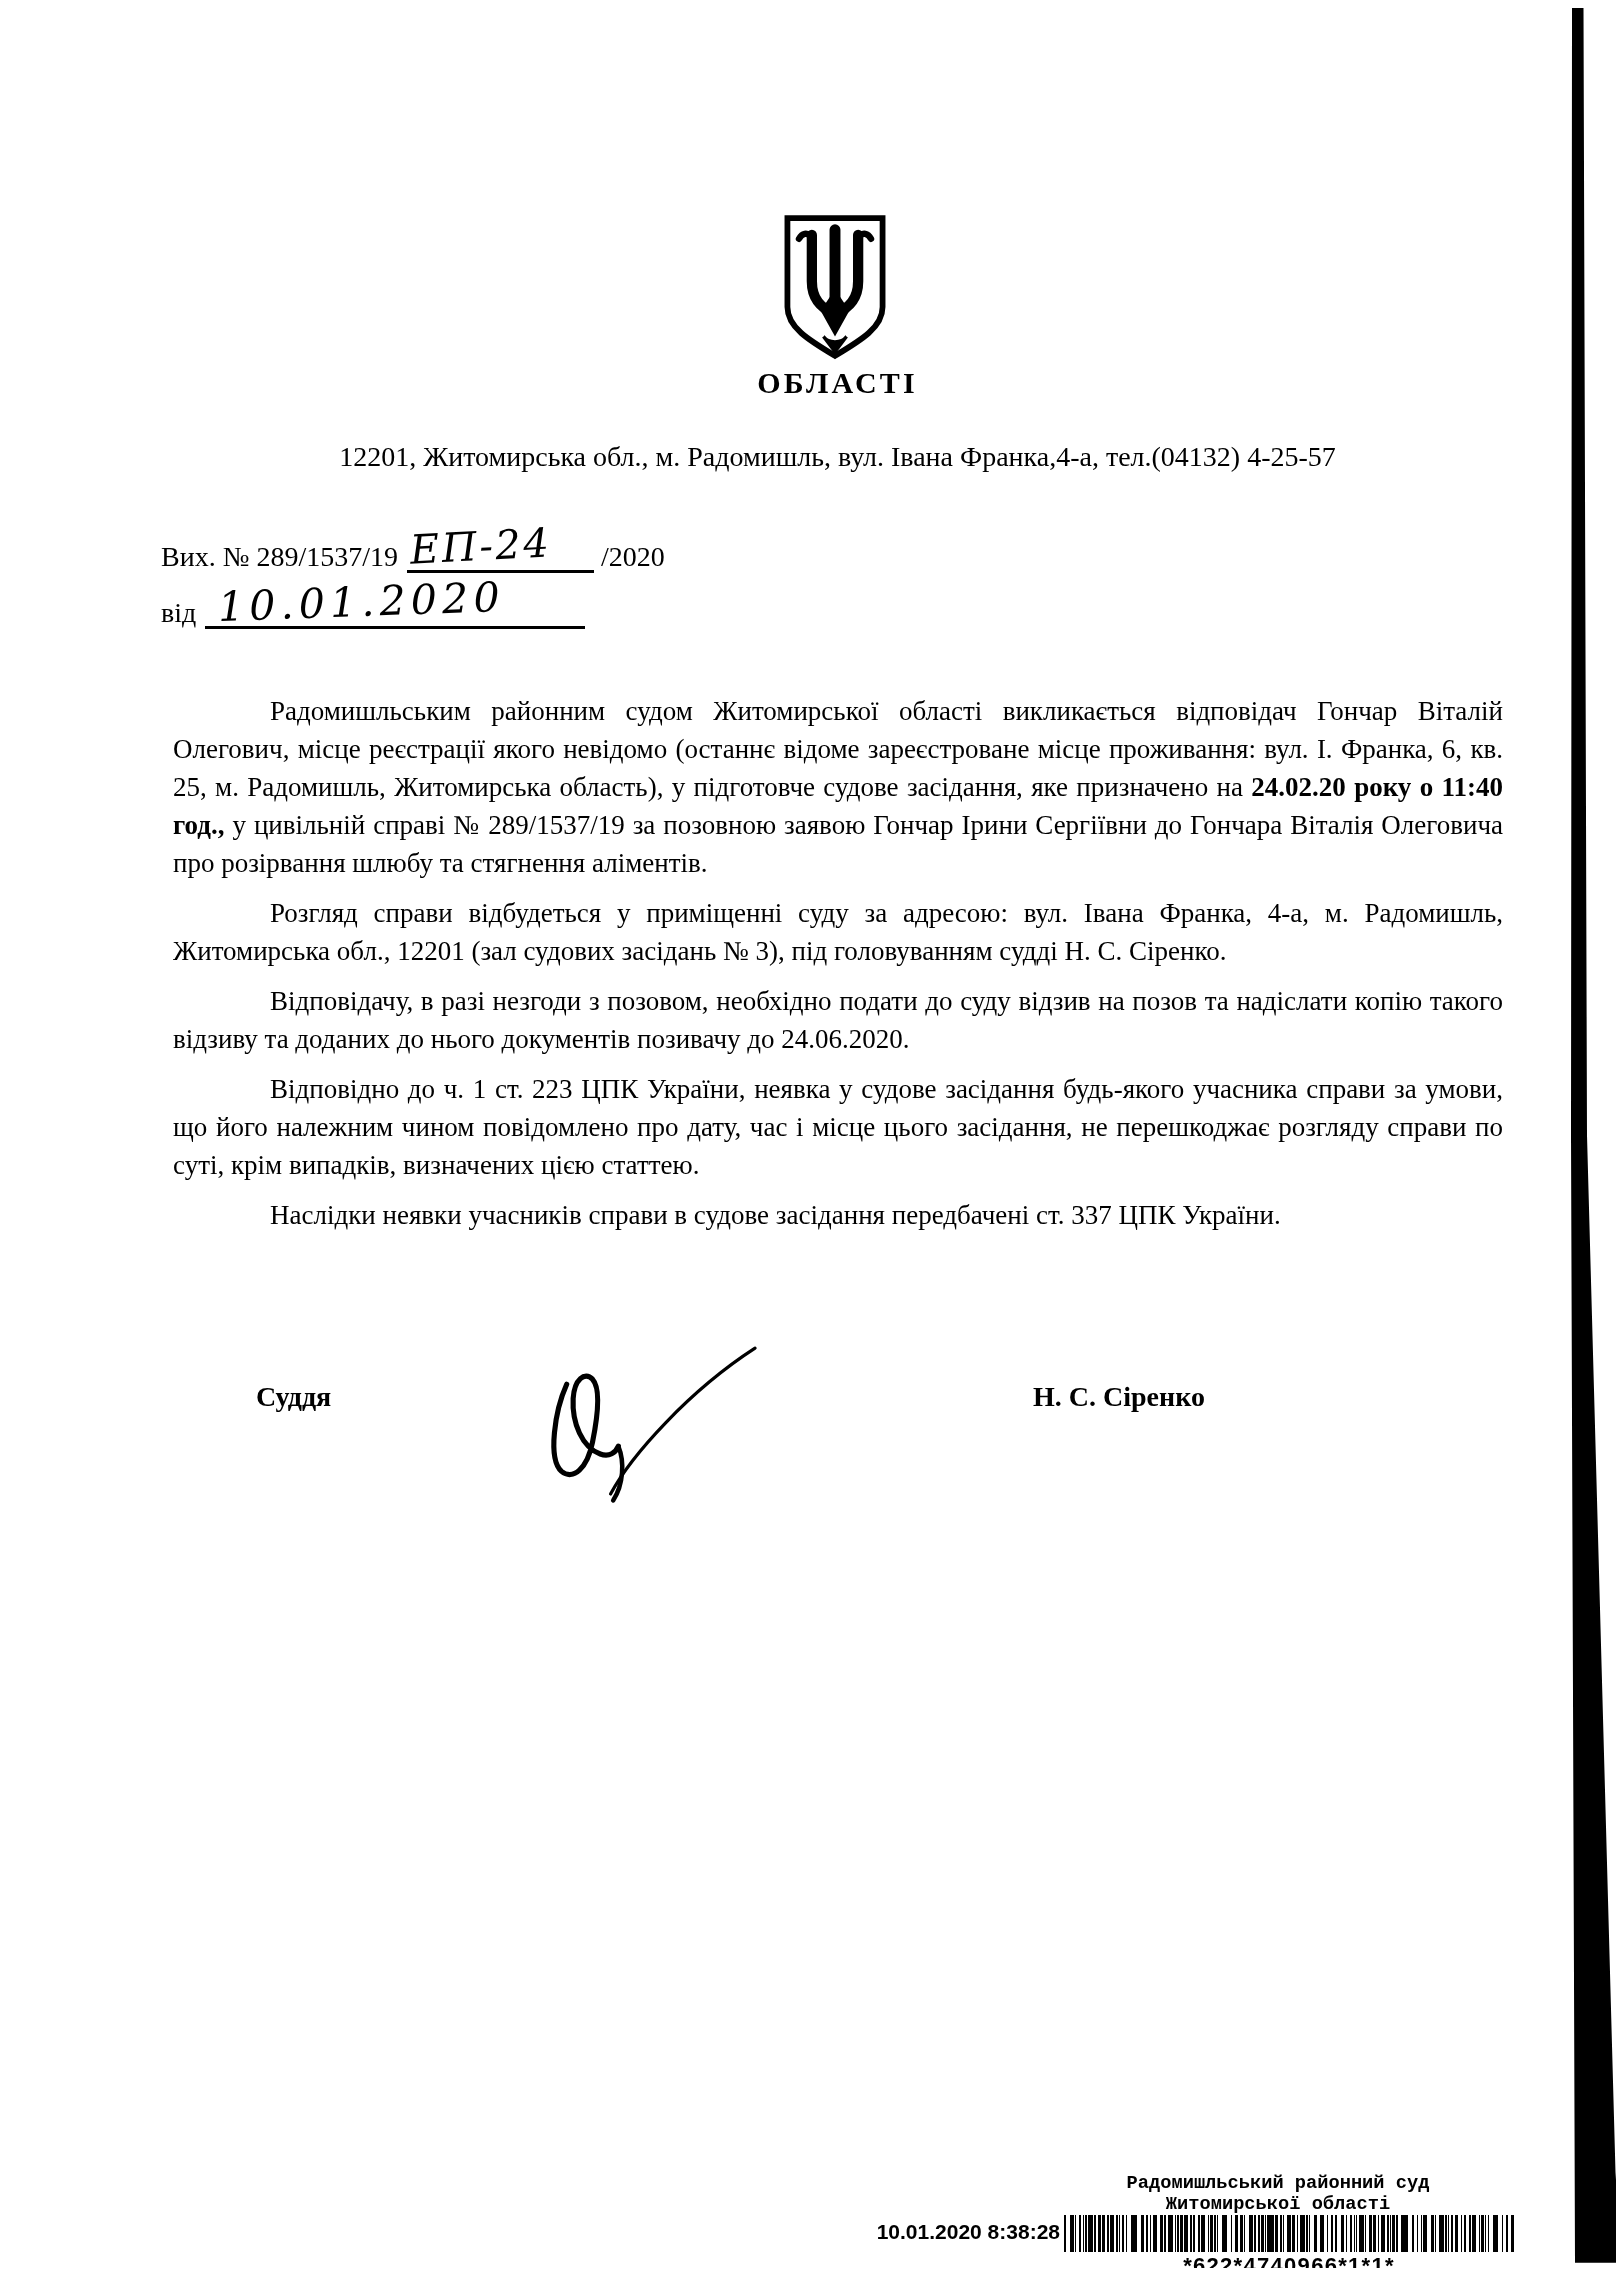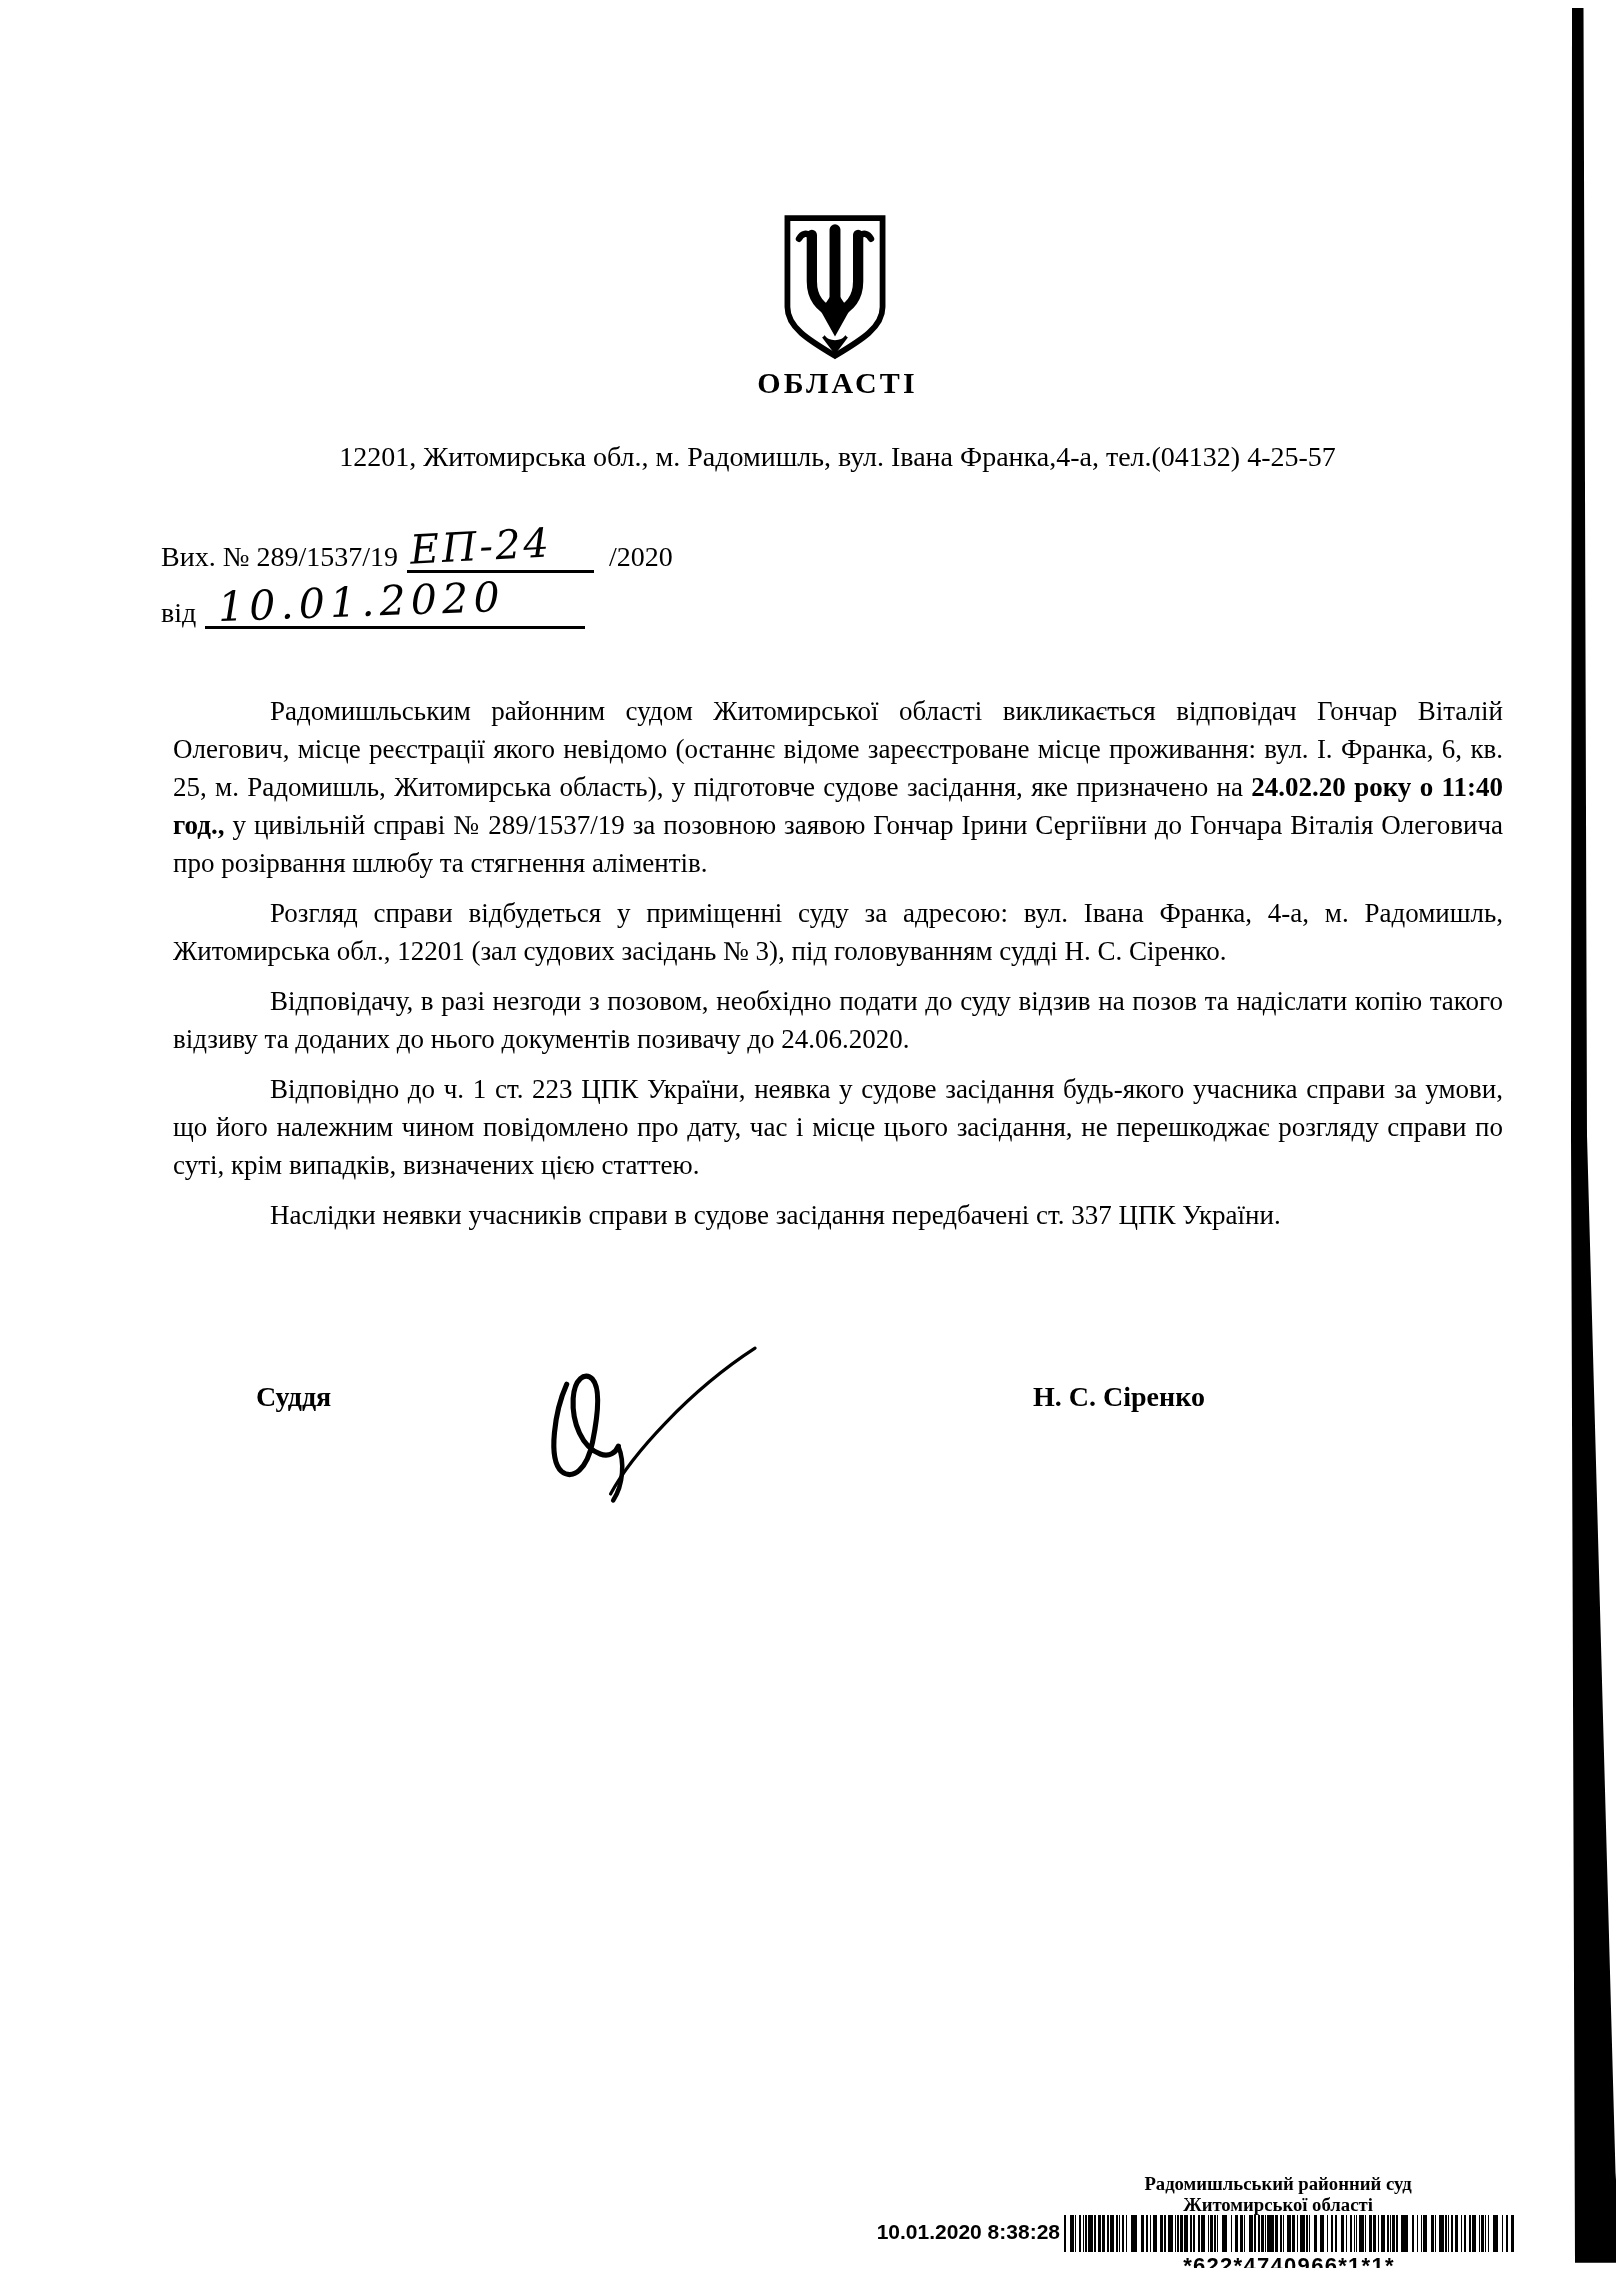--- a/index.html
+++ b/index.html
@@ -36,38 +36,38 @@
   .blank1{width:187px;height:48px;}
   .blank2{width:380px;height:49px;}
   .hw{
     font-style:italic;
     font-family:"DejaVu Serif",serif;
     white-space:nowrap;
     display:inline-block;
   }
   .hw1{font-size:40px;transform:rotate(-3deg);position:absolute;left:2.6px;bottom:1.3px;letter-spacing:2.6px;}
   .hw2{font-size:41px;transform:rotate(-2deg);position:absolute;left:13px;bottom:0px;letter-spacing:5.2px;}
-  .ref-suffix{margin-left:15px;}
+  .ref-suffix{margin-left:7px;}
   .ref-label{white-space:pre;}
   
   .doc-body{
     position:absolute;left:161px;top:680px;width:1354px;
     font-size:27px;line-height:38px;text-align:justify;
   }
   .doc-body p{margin:12px;text-indent:97px;}
   .b{font-weight:700;}
   
   .sig-row{position:absolute;left:161px;top:1381px;width:1353px;height:39px;font-size:28px;font-weight:700;}
   .sig-role{margin-left:95px;}
   .sig-name{position:absolute;left:872px;top:0;white-space:nowrap;}
   .sig-mark{position:absolute;left:528px;top:1339px;width:258px;height:168px;}
   
   .footer-court{
     position:absolute;left:999px;width:558px;text-align:center;
-    font-family:Liberation Serif, serif;
+    font-family:Liberation Mono, monospace;
     font-weight:700;font-size:18.7px;line-height:21px;
   }
   .fc1{top:2173px;} .fc2{top:2194px;}
   .stamp-time{
     position:absolute;left:818px;top:2220px;width:242px;text-align:right;
     font-family:"Liberation Sans","DejaVu Sans",sans-serif;
     font-weight:700;font-size:21px;white-space:nowrap;
   }
   .barcode{
     position:absolute;left:1064px;top:2215px;width:450px;height:37px;

